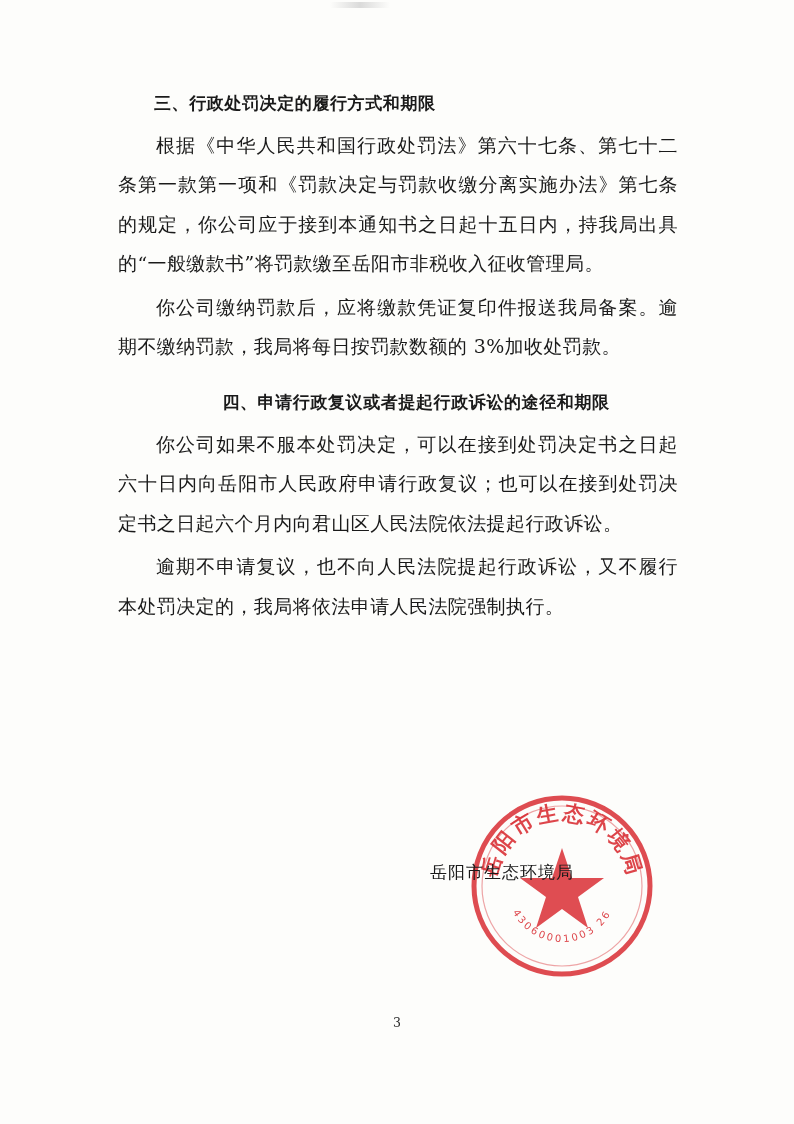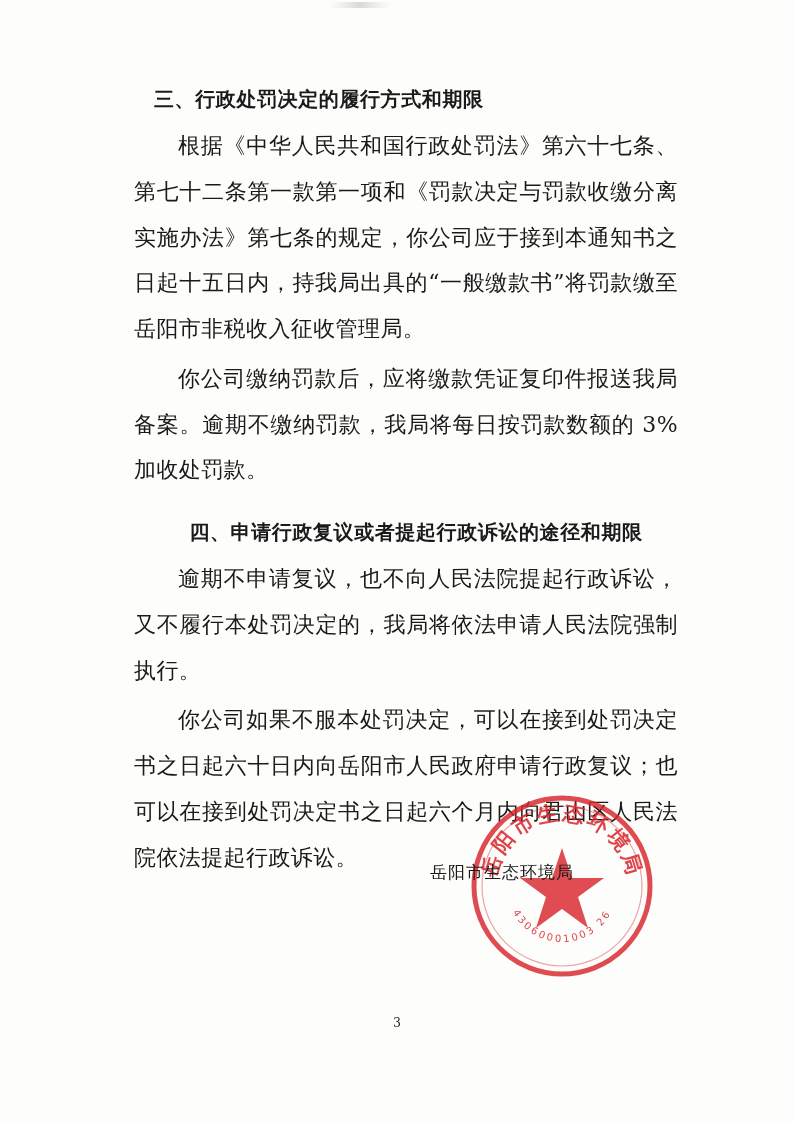--- a/index.html
+++ b/index.html
@@ -30,36 +30,36 @@
     height: 6px;
     background: linear-gradient(to right, rgba(200,200,200,0.0), rgba(190,190,190,0.55), rgba(200,200,200,0.0));
   }
   .content {
     position: absolute;
     left: 118px;
     top: 78px;
     width: 560px;
   }
   .heading {
-    font-size: 20px;
+    font-size: 17px;
     font-weight: bold;
     letter-spacing: 0.6px;
-    margin: 4px 0 6px 0;
+    margin: 12px 0 6px 0;
     padding-left: 36px;
     line-height: 1.75;
-    font-family: Liberation Sans, sans-serif;
+    font-family: Liberation Mono, monospace;
   }
   .heading.second {
     margin-top: 22px;
     text-align: center;
   }
   p.para {
-    font-size: 22px;
+    font-size: 19px;
     line-height: 2.08;
-    margin: 0 0 2px 16px;
+    margin: 0 0 2px 0;
     text-align: justify;
     text-justify: inter-ideograph;
     text-indent: 2em;
     letter-spacing: 0.4px;
   }
   p.para + p.para {
     margin-top: 4px;
   }
   .sign-block {
     position: absolute;
@@ -102,22 +102,22 @@
 
   <div class="scan-artifact"></div>
 
   <div class="content">
 
     <h2 class="heading">三、行政处罚决定的履行方式和期限</h2>
     <p class="para">根据《中华人民共和国行政处罚法》第六十七条、第七十二条第一款第一项和《罚款决定与罚款收缴分离实施办法》第七条的规定，你公司应于接到本通知书之日起十五日内，持我局出具的“一般缴款书”将罚款缴至岳阳市非税收入征收管理局。</p>
     <p class="para">你公司缴纳罚款后，应将缴款凭证复印件报送我局备案。逾期不缴纳罚款，我局将每日按罚款数额的 3%加收处罚款。</p>
 
     <h2 class="heading second">四、申请行政复议或者提起行政诉讼的途径和期限</h2>
+    <p class="para">你公司如果不服本处罚决定，可以在接到处罚决定书之日起六十日内向岳阳市人民政府申请行政复议；也可以在接到处罚决定书之日起六个月内向君山区人民法院依法提起行政诉讼。</p>
     <p class="para">逾期不申请复议，也不向人民法院提起行政诉讼，又不履行本处罚决定的，我局将依法申请人民法院强制执行。</p>
-    <p class="para">你公司如果不服本处罚决定，可以在接到处罚决定书之日起六十日内向岳阳市人民政府申请行政复议；也可以在接到处罚决定书之日起六个月内向君山区人民法院依法提起行政诉讼。</p>
 
   </div>
 
   <div class="seal">
     <svg width="192" height="192" viewBox="0 0 192 192" xmlns="http://www.w3.org/2000/svg">
       <defs>
         <path id="sealTopArc" d="M 30 96 A 66 66 0 0 1 162 96"></path>
         <path id="sealBottomArc" d="M 40 96 A 56 56 0 0 0 152 96"></path>
       </defs>
       <g opacity="0.82" fill="none" stroke="#d8262c">

